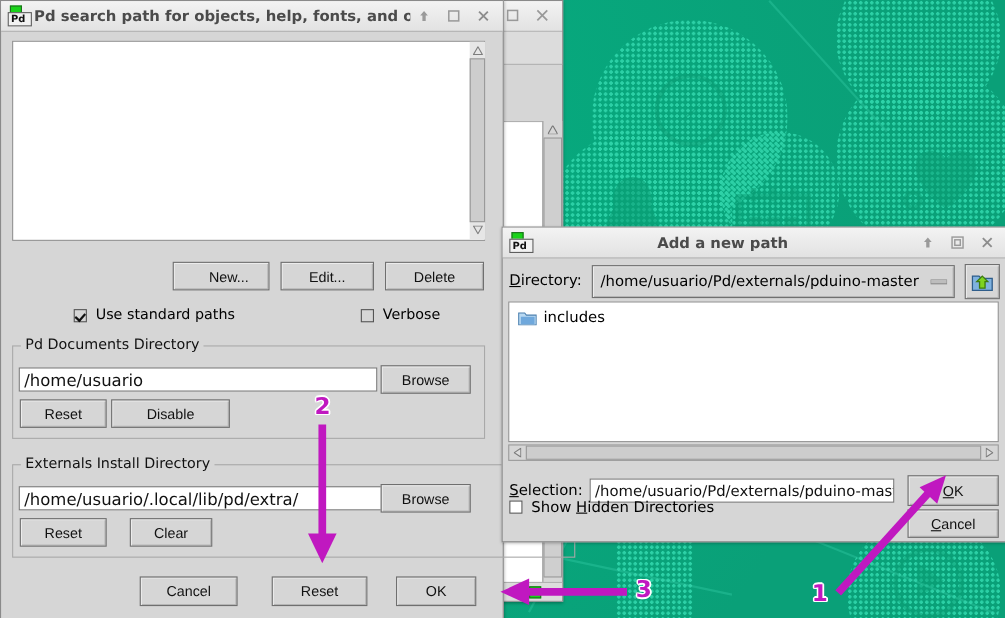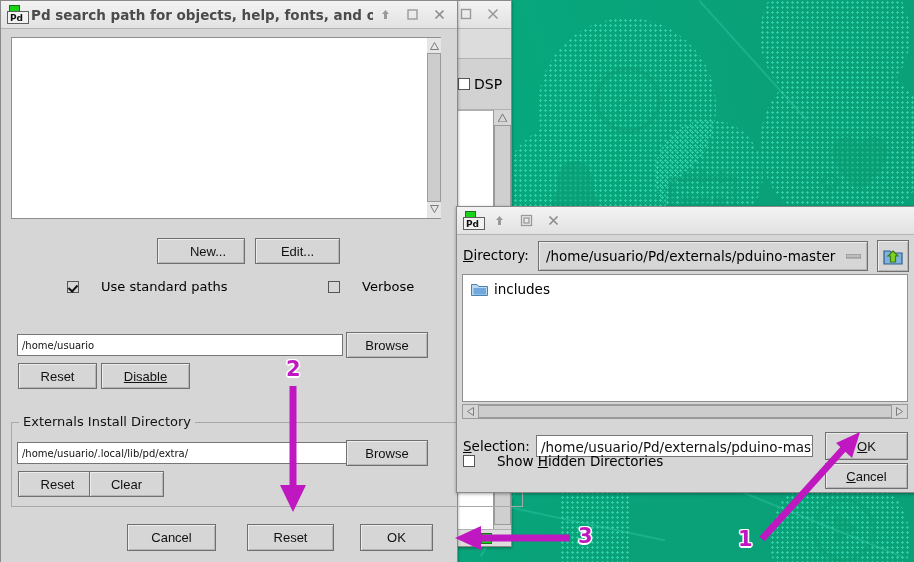--- a/index.html
+++ b/index.html
@@ -39,23 +39,23 @@
         background:#18d318;border:1px solid #1d6f1d;}
   .pdicon .bx{position:absolute;left:2px;top:6px;width:22px;height:13px;
         background:#f2f2f2;border:1px solid #5e5e5e;
         font-size:9px;font-weight:bold;line-height:12px;padding-left:2px;
         box-sizing:border-box;color:#111;}
   .btn{background:#d6d6d6;border:1px solid #6f6f6f;
        padding:4px 10px;font-size:13px;color:#111;text-align:center;
        box-sizing:border-box;cursor:default;
        box-shadow:inset 1px 1px 0 #ececec, inset -1px -1px 0 #b5b5b5;}
   .entry{background:#fff;border:1px solid #767676;
-       padding:2px 4px;font-size:10px;color:#111;box-sizing:border-box;
+       padding:2px 4px;font-size:15px;color:#111;box-sizing:border-box;
        white-space:nowrap;overflow:hidden;}
-  .chk{display:inline-flex;align-items:center;gap:22px;}
+  .chk{display:inline-flex;align-items:center;gap:8px;}
   .chkbox{width:12px;height:12px;border:1px solid #555;background:#d6d6d6;
        position:relative;flex:none;box-sizing:border-box;}
   .chkbox.on::after{content:"";position:absolute;left:2px;top:1px;width:4px;height:7px;
        border:solid #111;border-width:0 2px 2px 0;transform:rotate(42deg);}
   .frame{border:1px solid #a9a9a9;position:absolute;box-sizing:border-box;}
   .frame > .lg{position:absolute;top:-9px;left:7px;background:#d6d6d6;
        padding:0 4px;font-size:13px;color:#111;}
   .ul{text-decoration:underline;}
   
   .vsb{position:absolute;background:#d6d6d6;border-left:1px solid #9a9a9a;}
@@ -124,24 +124,20 @@
           </svg>
       </div>
       <div class="tb-btn">
         <svg width="12" height="12" viewBox="0 0 12 12">
             <path d="M1.5 1.5 L10.5 10.5 M10.5 1.5 L1.5 10.5" stroke="#999" stroke-width="1.6"></path>
           </svg>
       </div>
     </div>
   </div>
   <div style="position:absolute;left:0;top:28px;width:55px;height:29px;background:#dcdcdc;border-bottom:1px solid #b0b0b0;"></div>
-  <div style="position:absolute;left:0;top:58px;width:55px;height:50px;background:#d2d2d2;border-bottom:1px solid #b0b0b0;display:flex;align-items:center;">
-    <span class="chkbox" style="background:#fff;margin-left:2px;"></span>
-    <span style="font-size:14px;margin-left:4px;">DSP</span>
-  </div>
   <div style="position:absolute;left:0;top:109px;width:55px;height:430px;background:#fff;border-top:1px solid #b0b0b0;"></div>
   <div class="vsb" style="left:37px;top:109px;width:17px;height:430px;">
     <div class="sb-arrow">
       <svg width="9" height="8" viewBox="0 0 9 8">
           <path d="M4.5 0 L9 8 L0 8 Z" fill="none" stroke="#777" stroke-width="1"></path>
         </svg>
     </div>
     <div class="sb-thumb" style="height:398px;"></div>
   </div>
   <div style="position:absolute;left:0;bottom:0;width:55px;height:16px;background:#dcdcdc;border-top:1px solid #b0b0b0;">
@@ -185,54 +181,59 @@
     <div class="sb-thumb" style="height:149px;background:#cdcdcd;border:1px solid #9a9a9a;box-sizing:border-box;"></div>
     <div class="sb-arrow" style="margin-top:-1px;">
       <svg width="9" height="8" viewBox="0 0 9 8">
           <path d="M4.5 7.5 L0.5 0.5 L8.5 0.5 Z" fill="#e6e6e6" stroke="#7d7d7d" stroke-width="1"></path>
         </svg>
     </div>
   </div>
 
   <button class="btn" style="position:absolute;left:156px;top:237px;width:88px;height:26px;padding-left:24px;">New...</button>
   <button class="btn" style="position:absolute;left:254px;top:237px;width:85px;height:26px;">Edit...</button>
+  <button class="btn" style="position:absolute;left:349px;top:237px;width:90px;height:26px;">Delete</button>
 
   <div class="chk" style="position:absolute;left:66px;top:278px;">
     <span class="chkbox on"></span>
     <span>Use standard paths</span>
   </div>
   <div class="chk" style="position:absolute;left:327px;top:278px;">
     <span class="chkbox"></span>
     <span>Verbose</span>
   </div>
 
+  <div class="frame" style="left:10px;top:313px;width:430px;height:85px;">
+    <span class="lg">Pd Documents Directory</span>
+  </div>
   <div class="entry" style="position:absolute;left:16px;top:333px;width:326px;height:22px;line-height:18px;">/home/usuario</div>
   <button class="btn" style="position:absolute;left:345px;top:331px;width:82px;height:26px;">Browse</button>
   <button class="btn" style="position:absolute;left:17px;top:362px;width:79px;height:26px;">Reset</button>
-  <button class="btn" style="position:absolute;left:100px;top:362px;width:89px;height:26px;text-decoration:underline;">Disable</button>
+  <button class="btn" style="position:absolute;left:100px;top:362px;width:108px;height:26px;">Disable</button>
 
   <div class="frame" style="left:10px;top:421px;width:512px;height:85px;">
     <span class="lg">Externals Install Directory</span>
   </div>
   <div class="entry" style="position:absolute;left:16px;top:441px;width:376px;height:22px;line-height:18px;">/home/usuario/.local/lib/pd/extra/</div>
   <button class="btn" style="position:absolute;left:345px;top:439px;width:82px;height:26px;">Browse</button>
   <button class="btn" style="position:absolute;left:17px;top:470px;width:79px;height:26px;">Reset</button>
-  <button class="btn" style="position:absolute;left:88px;top:470px;width:75px;height:26px;">Clear</button>
+  <button class="btn" style="position:absolute;left:117px;top:470px;width:75px;height:26px;">Clear</button>
 
   <button class="btn" style="position:absolute;left:126px;top:523px;width:89px;height:27px;">Cancel</button>
   <button class="btn" style="position:absolute;left:246px;top:523px;width:87px;height:27px;">Reset</button>
   <button class="btn" style="position:absolute;left:359px;top:523px;width:73px;height:27px;">OK</button>
 </div>
 
 <div class="win" style="left:456px;top:206px;width:458px;height:285px;">
   <div class="titlebar">
     <div class="pdicon">
       <span class="sq"></span>
       <span class="bx">Pd</span>
     </div>
+    <div class="ttl">Add a new path</div>
     <div class="tb-btns">
       <div class="tb-btn">
         <svg width="13" height="13" viewBox="0 0 13 13">
             <path d="M6.5 2 L10 6 H8 V11 H5 V6 H3 Z" fill="#9a9a9a"></path>
           </svg>
       </div>
       <div class="tb-btn">
         <svg width="13" height="13" viewBox="0 0 13 13">
             <rect x="1.5" y="1.5" width="10" height="10" fill="none" stroke="#9a9a9a" stroke-width="1.3"></rect>
             <rect x="4" y="4" width="5" height="5" fill="none" stroke="#9a9a9a" stroke-width="1.3"></rect>

